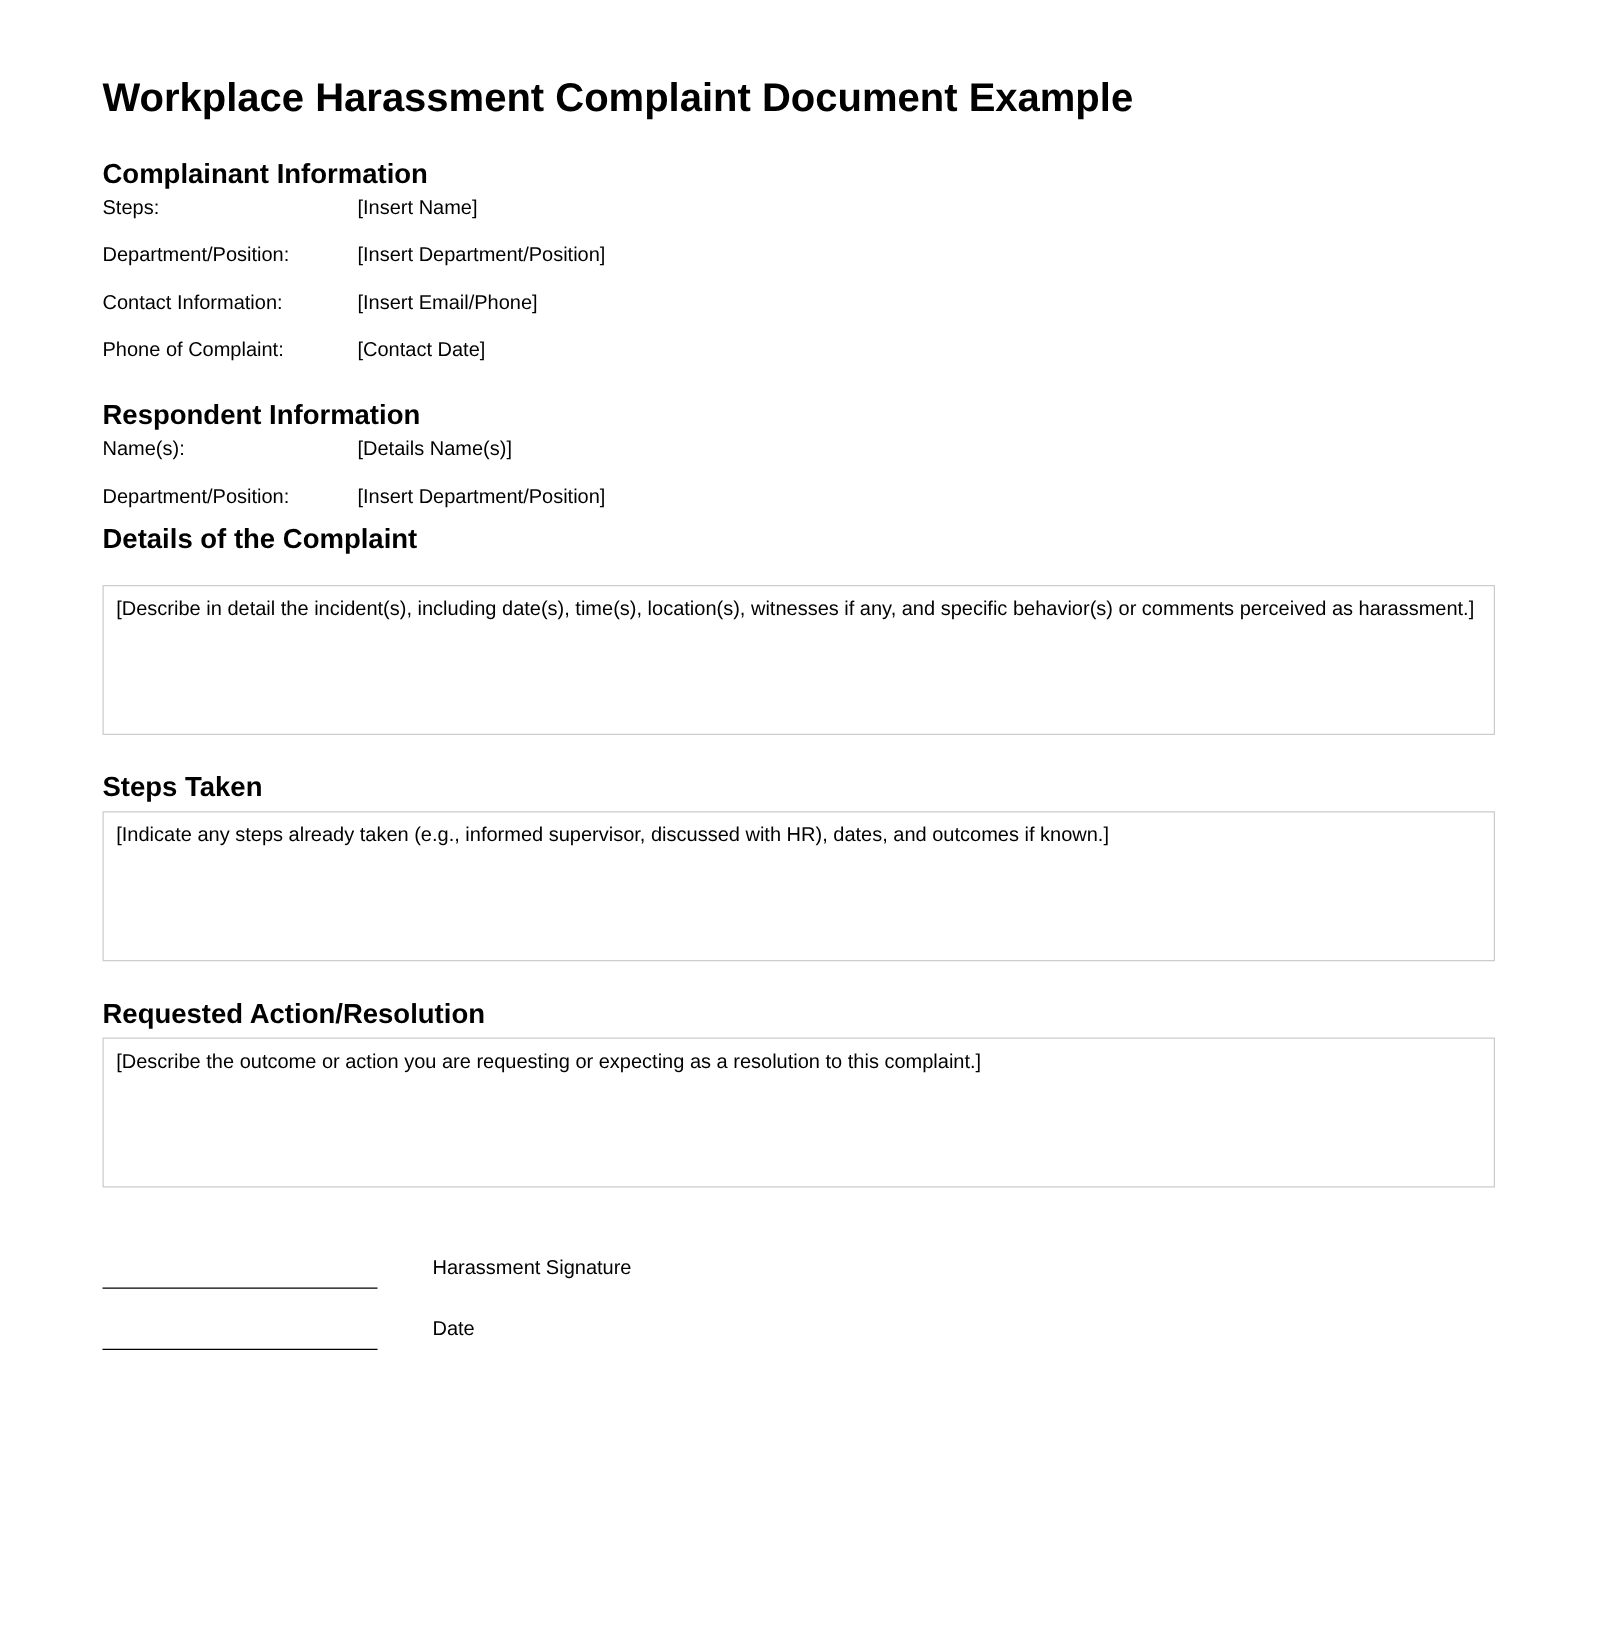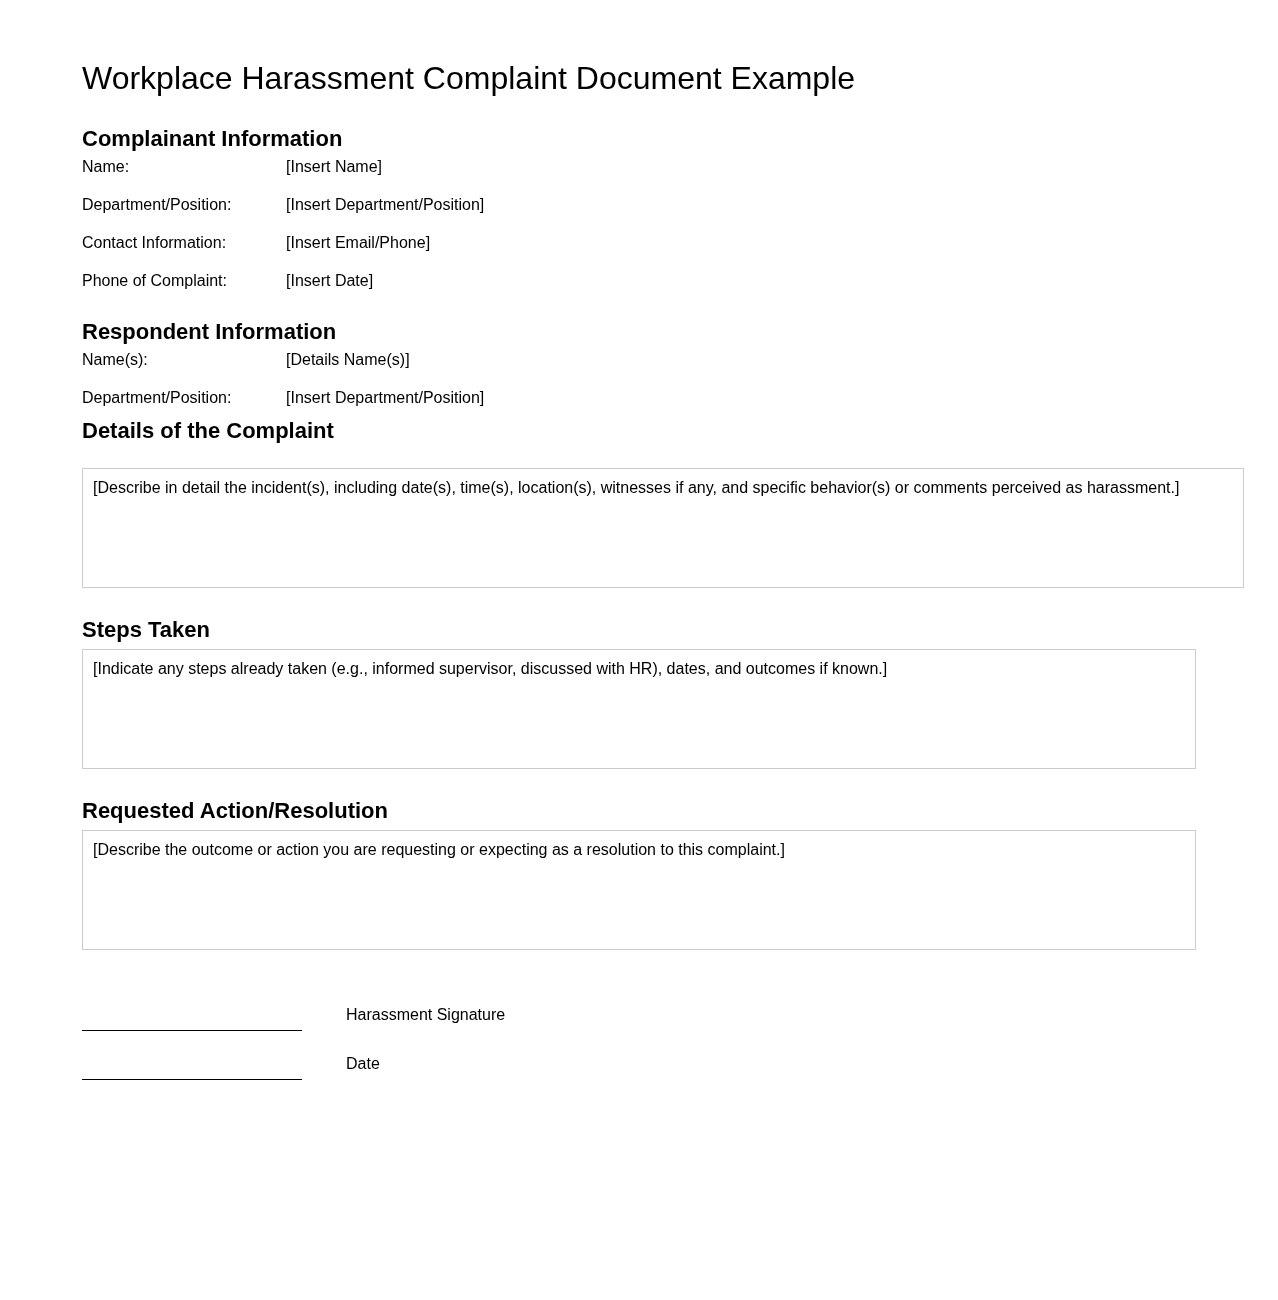--- a/index.html
+++ b/index.html
@@ -3,21 +3,21 @@
   <meta charset="utf-8">
   <style>
     html, body { margin: 0; padding: 0; background: #ffffff; }
     body {
       width: 1278px; height: 1300px; position: relative;
       font-family: "Liberation Sans", sans-serif; color: #000;
     }
     .page { position: absolute; left: 82px; top: 0; width: 1114px; }
     h1 {
       position: absolute; top: 58px; left: 0; margin: 0;
-      font-size: 32px; font-weight: normal; line-height: 40px; white-space: nowrap;
+      font-size: 32px; font-weight: bold; line-height: 40px; white-space: nowrap;
     }
     .section-title {
       position: absolute; left: 0; margin: 0;
       font-size: 22px; font-weight: bold; line-height: 20px; white-space: nowrap;
     }
     .field-row { position: absolute; left: 0; height: 20px; font-size: 16px; line-height: 20px; white-space: nowrap; }
     .field-label { position: absolute; left: 0; }
     .field-value { position: absolute; left: 204px; }
     .textbox {
       position: absolute; left: 0; width: 1112px; height: 118px;
@@ -30,48 +30,48 @@
     .sig-label { position: absolute; left: 264px; font-size: 16px; line-height: 20px; white-space: nowrap; }
   </style>
 </head>
 <body>
 
 <div class="page">
   <h1>Workplace Harassment Complaint Document Example</h1>
 
   <div class="section-title" style="top:129px;">Complainant Information</div>
   <div class="field-row" style="top:157px;">
-    <span class="field-label">Name:</span>
+    <span class="field-label">Steps:</span>
     <span class="field-value">[Insert Name]</span>
   </div>
   <div class="field-row" style="top:195px;">
     <span class="field-label">Department/Position:</span>
     <span class="field-value">[Insert Department/Position]</span>
   </div>
   <div class="field-row" style="top:233px;">
     <span class="field-label">Contact Information:</span>
     <span class="field-value">[Insert Email/Phone]</span>
   </div>
   <div class="field-row" style="top:271px;">
     <span class="field-label">Phone of Complaint:</span>
-    <span class="field-value">[Insert Date]</span>
+    <span class="field-value">[Contact Date]</span>
   </div>
 
   <div class="section-title" style="top:322px;text-align:right;">Respondent Information</div>
   <div class="field-row" style="top:350px;">
     <span class="field-label">Name(s):</span>
     <span class="field-value">[Details Name(s)]</span>
   </div>
   <div class="field-row" style="top:388px;">
     <span class="field-label">Department/Position:</span>
     <span class="field-value">[Insert Department/Position]</span>
   </div>
 
   <div class="section-title" style="top:421px;">Details of the Complaint</div>
-  <div class="textbox" style="top:468px;padding-left:48px;">
+  <div class="textbox" style="top:468px;">
     <span class="textbox-text">[Describe in detail the incident(s), including date(s), time(s), location(s), witnesses if any, and specific behavior(s) or comments perceived as harassment.]</span>
   </div>
 
   <div class="section-title" style="top:620px;">Steps Taken</div>
   <div class="textbox" style="top:649px;text-align:center;">
     <span class="textbox-text">[Indicate any steps already taken (e.g., informed supervisor, discussed with HR), dates, and outcomes if known.]</span>
   </div>
 
   <div class="section-title" style="top:801px;">Requested Action/Resolution</div>
   <div class="textbox" style="top:830px;">

